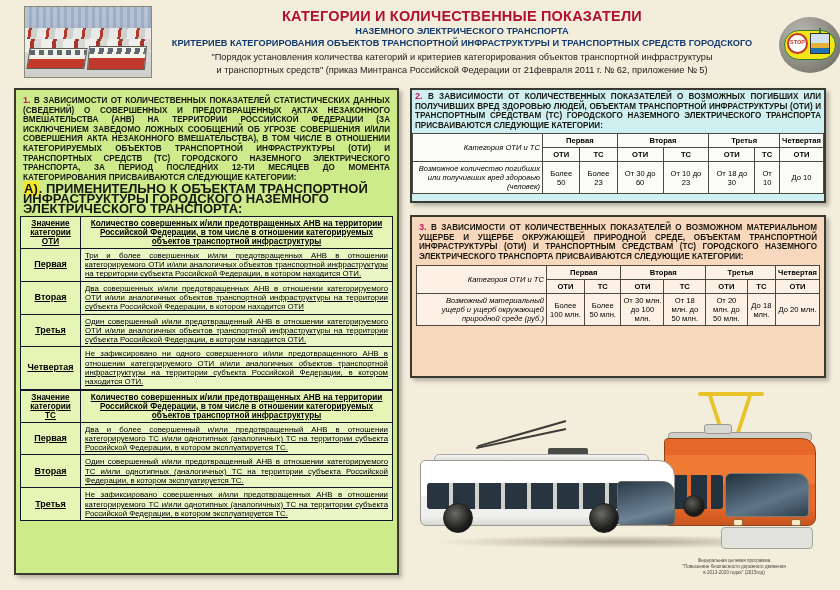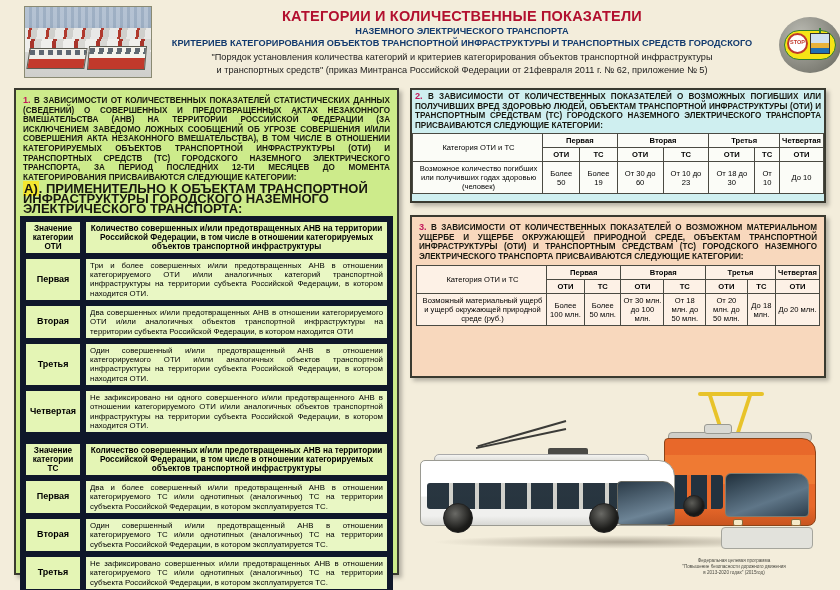--- a/index.html
+++ b/index.html
@@ -56,32 +56,32 @@
   .p-green { left: 14px; top: 88px; width: 385px; height: 487px; background: #cdeb8b; padding: 4px; }
   .p-cyan  { left: 410px; top: 88px; width: 416px; height: 115px; background: #cfeff0; }
   .p-peach { left: 410px; top: 215px; width: 416px; height: 163px; background: #f8d8bd; padding: 4px; }
 
   .sec-text { font-size: 8.15px; line-height: 9.6px; font-weight: bold; color: #17170f; text-align: justify; padding: 2px 3px 0 3px; }
   .sec-num { color: #c2185b; font-size: 9.2px; }
   .hl { background: #f3e730; padding: 0 1px; }
   .sub-head { font-size: 13px; font-weight: bold; color: #17170f; line-height: 9.8px; padding: 2px 3px 2px 3px; }
 
   table { border-collapse: collapse; width: 100%; }
-  .tbl-green td, .tbl-green th { border: 6px solid #0f172a; }
+  .tbl-green td, .tbl-green th { border: 1px solid #0f172a; text-decoration: underline; }
   .tbl-green th { background: #e4f5b5; font-size: 8.2px; font-weight: bold; padding: 2px 3px; }
   .tbl-green td { background: #e9f7c4; font-size: 7.85px; padding: 2px 4px; line-height: 9.3px; vertical-align: middle; text-align: justify; }
   .tbl-green td.cat { text-align: center; font-weight: bold; font-size: 9px; width: 60px; background:#e4f5b5;}
   .tbl-green th.h1 { width: 60px; }
 
   .tbl-small { border-collapse: collapse; width: 100%; }
   .tbl-small td, .tbl-small th { border: 1px solid #4a4a42; font-size: 7.6px; padding: 2px 2px; text-align: center; line-height: 9px; }
   .tbl-cyan th, .tbl-cyan td { background: #fbfcf7; }
   .tbl-peach th, .tbl-peach td { background: #fdf1e6; }
   .tbl-small th { font-weight: bold; }
-  .tbl-small td.rowlbl, .tbl-small th.rowlbl { text-align: center; font-weight: normal; padding-left: 4px; }
+  .tbl-small td.rowlbl, .tbl-small th.rowlbl { text-align: right; font-weight: normal; padding-left: 4px; font-style: italic; }
   .tbl-small th.rowlbl { font-weight: normal; }
 
   
   .photo-vehicles { position: absolute; left: 412px; top: 390px; width: 414px; height: 185px; }
   .ph-shadow { position:absolute; left:20px; bottom:26px; width:380px; height:14px; border-radius:50%;
     background: radial-gradient(ellipse at center, rgba(80,70,55,.40), rgba(80,70,55,0) 70%); }
 
   
   .bus { position:absolute; left:8px; top:56px; width:255px; height:96px; }
   .bus .body { position:absolute; left:0; top:14px; width:255px; height:66px; border-radius:5px 16px 10px 6px;
@@ -172,21 +172,21 @@
     </div>
 
     <table class="tbl-green">
       <tbody>
           <tr>
         <th class="h1">Значение категории ОТИ</th>
         <th>Количество совершенных и/или предотвращенных АНВ на территории Российской Федерации, в том числе в отношении категорируемых объектов транспортной инфраструктуры</th>
       </tr>
       <tr>
         <td class="cat">Первая</td>
-        <td>Три и более совершенных и/или предотвращенных АНВ в отношении категорируемого ОТИ и/или аналогичных категорий транспортной инфраструктуры на территории субъекта Российской Федерации, в котором находится ОТИ.</td>
+        <td>Три и более совершенных и/или предотвращенных АНВ в отношении категорируемого ОТИ и/или аналогичных объектов транспортной инфраструктуры на территории субъекта Российской Федерации, в котором находится ОТИ.</td>
       </tr>
       <tr>
         <td class="cat">Вторая</td>
         <td>Два  совершенных и/или предотвращенных АНВ в отношении категорируемого ОТИ и/или аналогичных объектов транспортной инфраструктуры на территории субъекта Российской Федерации, в котором находится ОТИ</td>
       </tr>
       <tr>
         <td class="cat">Третья</td>
         <td>Один совершенный и/или предотвращенный АНВ в отношении категорируемого ОТИ и/или аналогичных объектов транспортной инфраструктуры на территории субъекта Российской Федерации, в котором находится ОТИ.</td>
       </tr>
       <tr>
@@ -236,23 +236,23 @@
       <tr>
         <th>ОТИ</th>
         <th>ТС</th>
         <th>ОТИ</th>
         <th>ТС</th>
         <th>ОТИ</th>
         <th>ТС</th>
         <th>ОТИ</th>
       </tr>
       <tr>
-        <td class="rowlbl">Возможное количество погибших или получивших годах здоровью (человек)</td>
+        <td class="rowlbl">Возможное количество погибших или получивших вред здоровью (человек)</td>
         <td>Более 50</td>
-        <td>Более 19</td>
+        <td>Более 23</td>
         <td>От 30 до 60</td>
         <td>От 10 до 23</td>
         <td>От 18 до 30</td>
         <td>От 10</td>
         <td>До 10</td>
       </tr>
     </tbody>
       </table>
   </div>
 

